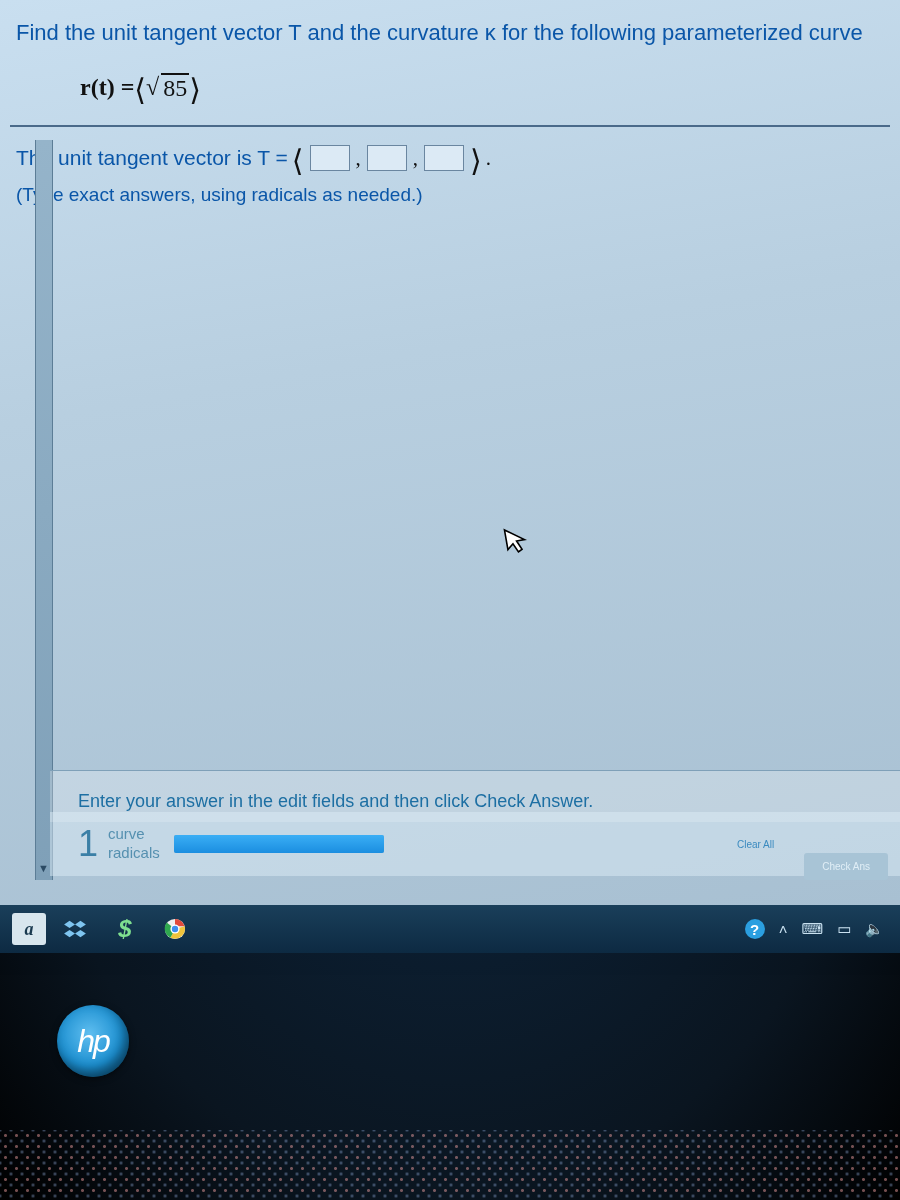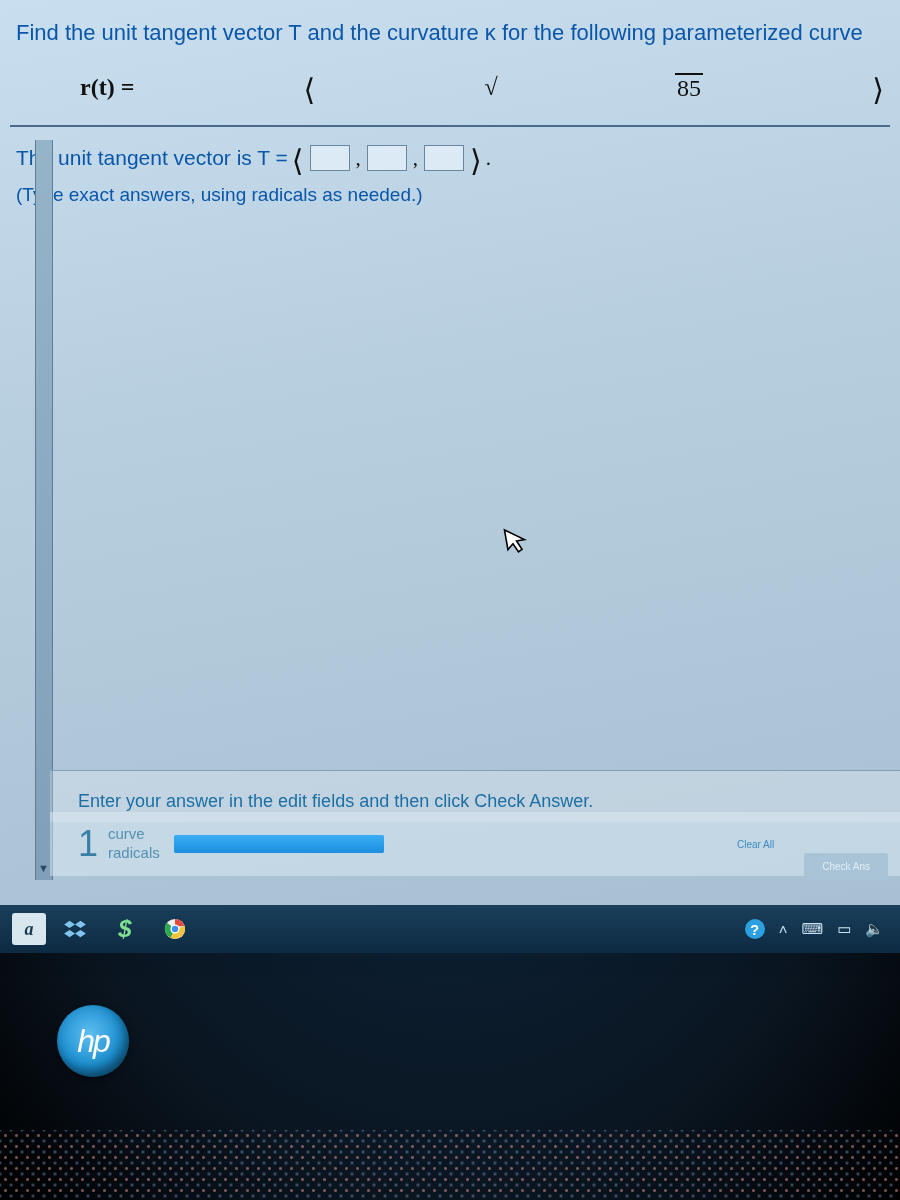--- a/index.html
+++ b/index.html
@@ -31,27 +31,26 @@
     font-weight: 500;
     white-space: nowrap;
   }
   .equation-row {
     padding: 12px 16px 20px 80px;
     font-size: 24px;
     color: #111;
     font-family: "Times New Roman", serif;
     display: flex;
     align-items: center;
-    justify-content: space-between;
   }
   .equation-row .func { font-weight: 600; }
   .sqrt-sym {
     border-top: 2px solid #111;
     padding: 0 2px;
-    margin-left: 8px;
+    margin-left: 2px;
   }
   .divider {
     height: 1.5px;
     background: #4a6a8a;
     margin: 0 10px 4px 10px;
   }
   .answer-row {
     padding: 10px 16px 4px 16px;
     font-size: 21px;
     color: #0a56a8;

